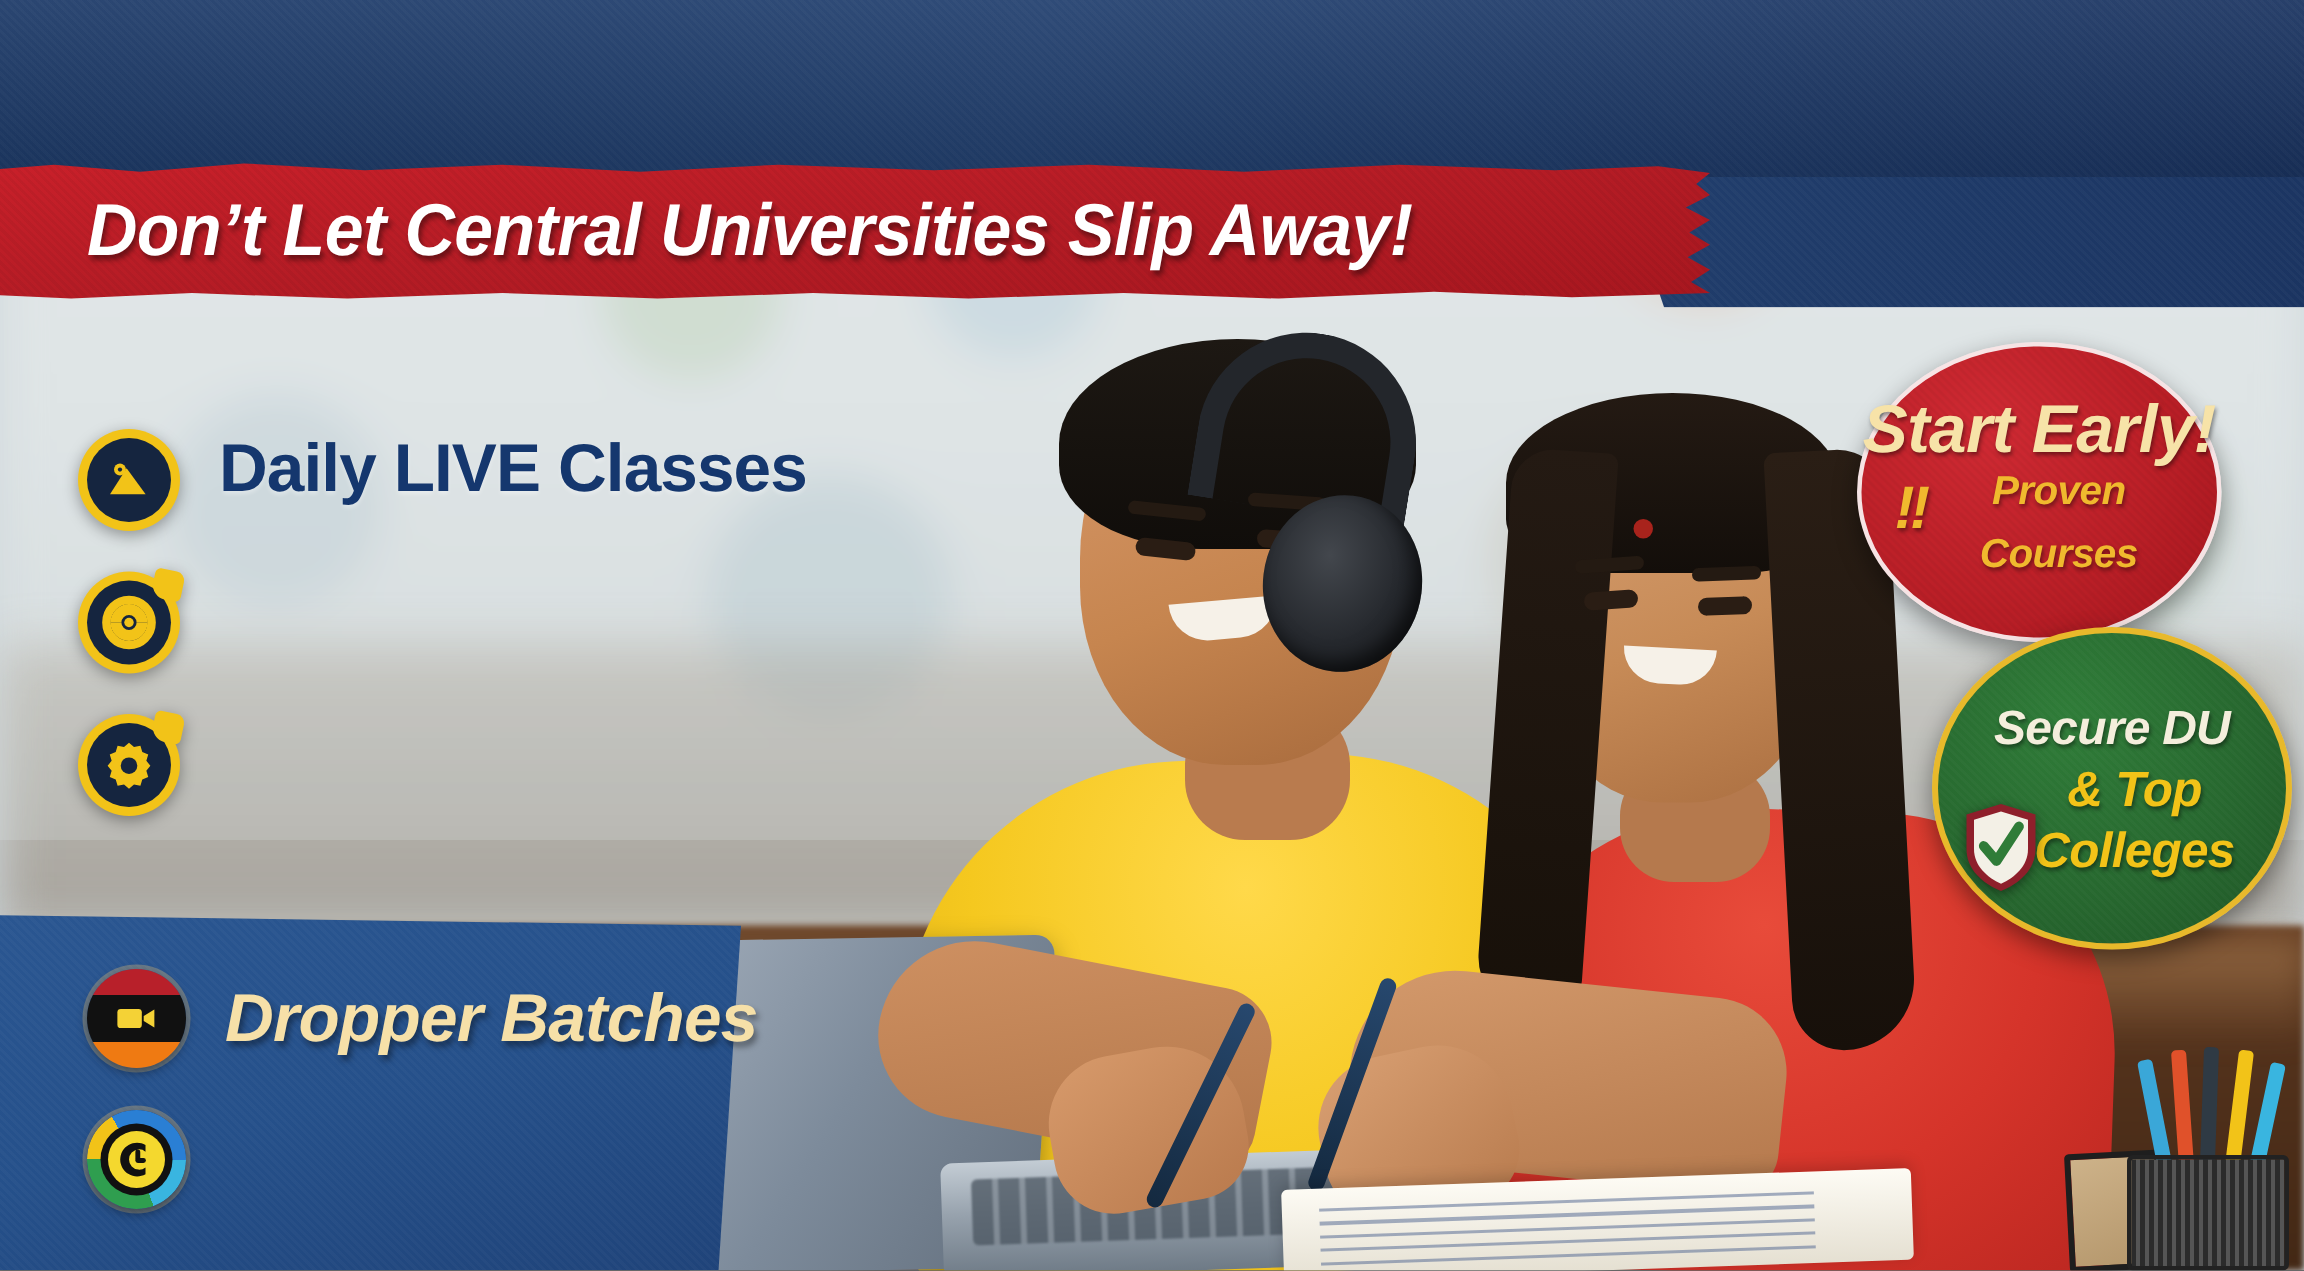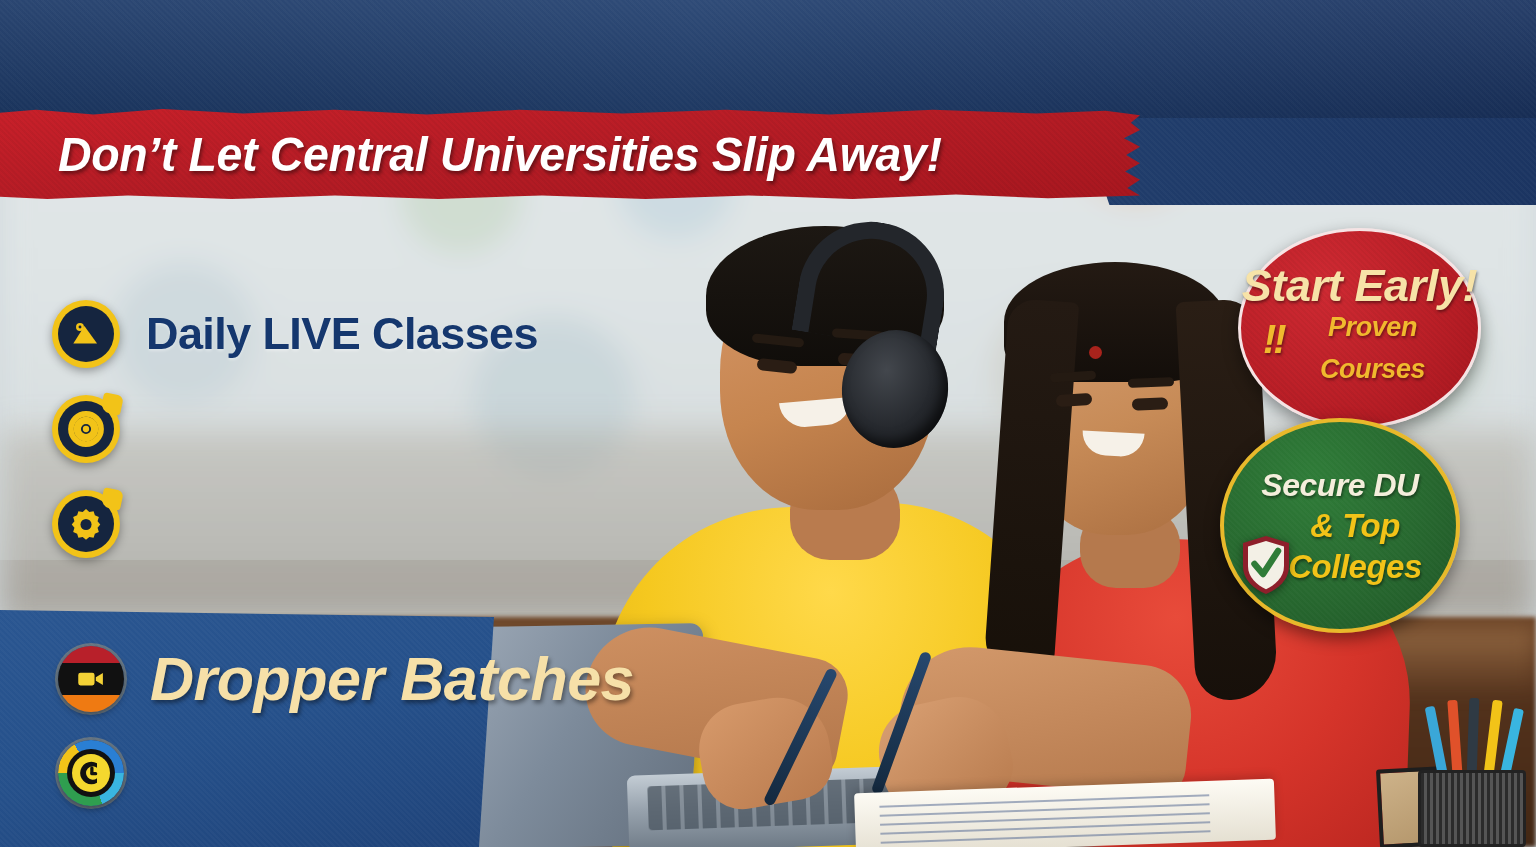--- a/index.html
+++ b/index.html
@@ -249,21 +249,21 @@
     position:absolute;left:58px;top:118px;
     font-size:49px;font-weight:bold;font-style:italic;
     color:#ffffff;white-space:nowrap;letter-spacing:-.4px;
     transform:scaleX(.95);transform-origin:left center;
     line-height:72px;z-index:22;
     text-shadow:2px 3px 4px rgba(0,0,0,.40);
   }
 
   
   .features{position:absolute;left:52px;top:286px;z-index:16;}
-  .feat{display:flex;align-items:center;height:95px;}
+  .feat{display:flex;align-items:flex-start;height:95px;}
   .feat-ico{
     position:relative;width:68px;height:68px;flex:0 0 68px;margin-right:26px;
     filter:drop-shadow(0 3px 5px rgba(0,0,0,.35));
   }
   .ring{
     position:absolute;inset:0;border-radius:50%;
     background:#F2C318;
   }
   .ring-in{
     position:absolute;inset:6px;border-radius:50%;
@@ -291,21 +291,21 @@
     box-shadow:0 -4px 16px rgba(0,0,0,.3);
   }
   .panel-list{position:absolute;left:58px;top:632px;z-index:17;}
   .pfeat{display:flex;align-items:center;height:94px;}
   .pfeat-ico{
     position:relative;width:66px;height:66px;flex:0 0 66px;margin-right:26px;
     border-radius:50%;overflow:hidden;
     box-shadow:0 3px 7px rgba(0,0,0,.4), 0 0 0 3px rgba(255,210,120,.30);
   }
   .pfeat-label{
-    font-size:61px;font-weight:bold;font-style:italic;
+    font-size:45px;font-weight:bold;font-style:italic;
     color:#F6E0A8;white-space:nowrap;letter-spacing:-.5px;
     text-shadow:2px 3px 4px rgba(0,0,0,.40);
   }
 
   
   .vid-bg{position:absolute;inset:0;background:linear-gradient(180deg,#b8202a 0 26%,#111 26% 74%,#ef7a12 74% 100%);}
   
   .clk-ring{position:absolute;inset:0;border-radius:50%;
     background:conic-gradient(from 200deg,#2f9e4f 0deg 70deg,#F2C318 70deg 130deg,#2a7fd4 130deg 250deg,#39b5e0 250deg 320deg,#2f9e4f 320deg 360deg);}
   .clk-mid{position:absolute;inset:9px;border-radius:50%;background:#111;}
@@ -319,21 +319,21 @@
   }
   .badge-red{
     left:1238px;top:228px;width:243px;height:200px;
     background:
       repeating-linear-gradient(45deg,rgba(0,0,0,.035) 0 2px,transparent 2px 4px),
       radial-gradient(circle at 35% 28%,#cf2a33 0%,#bb1f27 55%,#a5161e 100%);
     border:3px solid rgba(255,255,255,.88);
     box-shadow:0 6px 16px rgba(0,0,0,.4);
   }
   .badge-green{
-    left:1220px;top:418px;width:240px;height:215px;
+    left:1288px;top:418px;width:240px;height:215px;
     background:
       repeating-linear-gradient(45deg,rgba(255,255,255,.02) 0 2px,transparent 2px 4px),
       radial-gradient(circle at 38% 28%,#2f7c38 0%,#27682f 55%,#1f5526 100%);
     border:4px solid #E8B92B;
     box-shadow:0 6px 16px rgba(0,0,0,.42);
   }
   .bl1-red{
     font-size:45px;font-weight:bold;font-style:italic;color:#F7E3A8;
     line-height:40px;letter-spacing:-.4px;
     text-shadow:1px 2px 3px rgba(0,0,0,.42);

